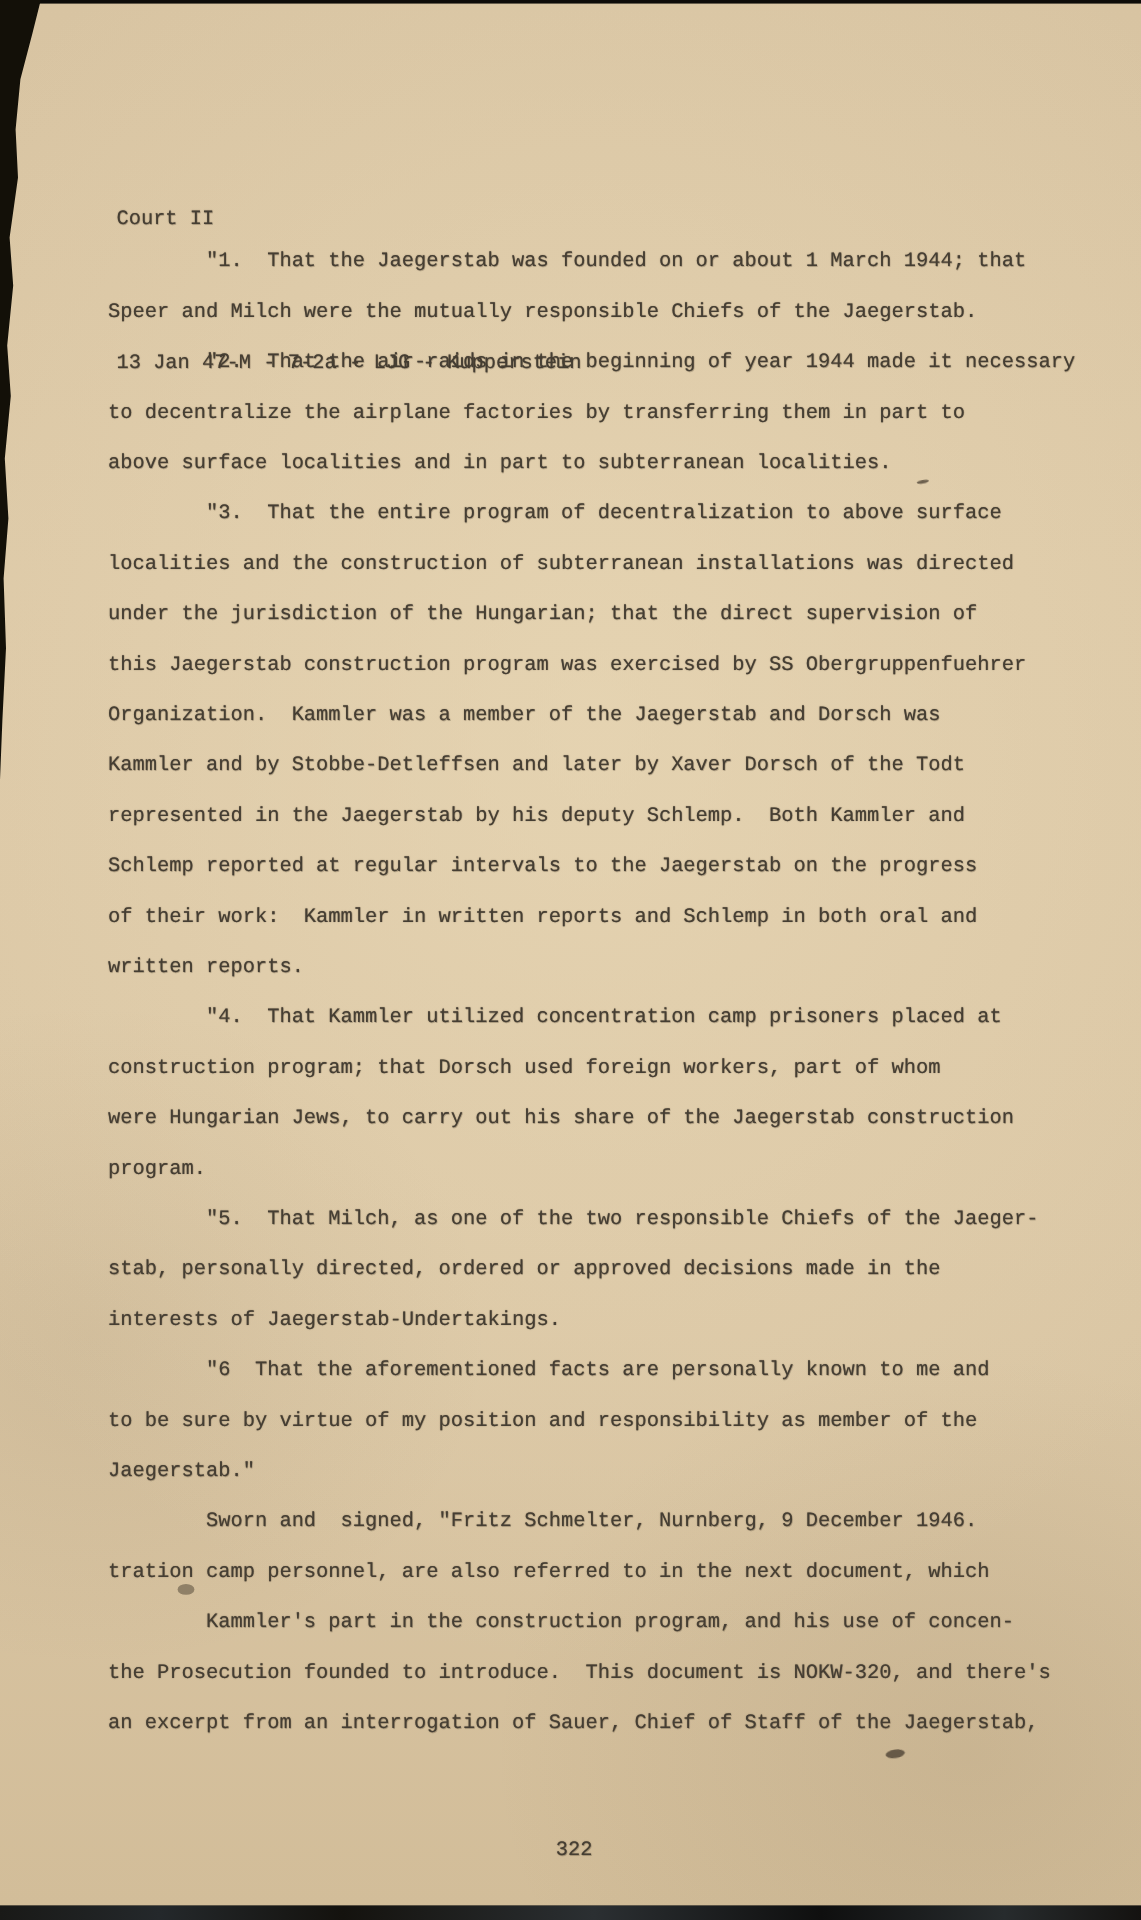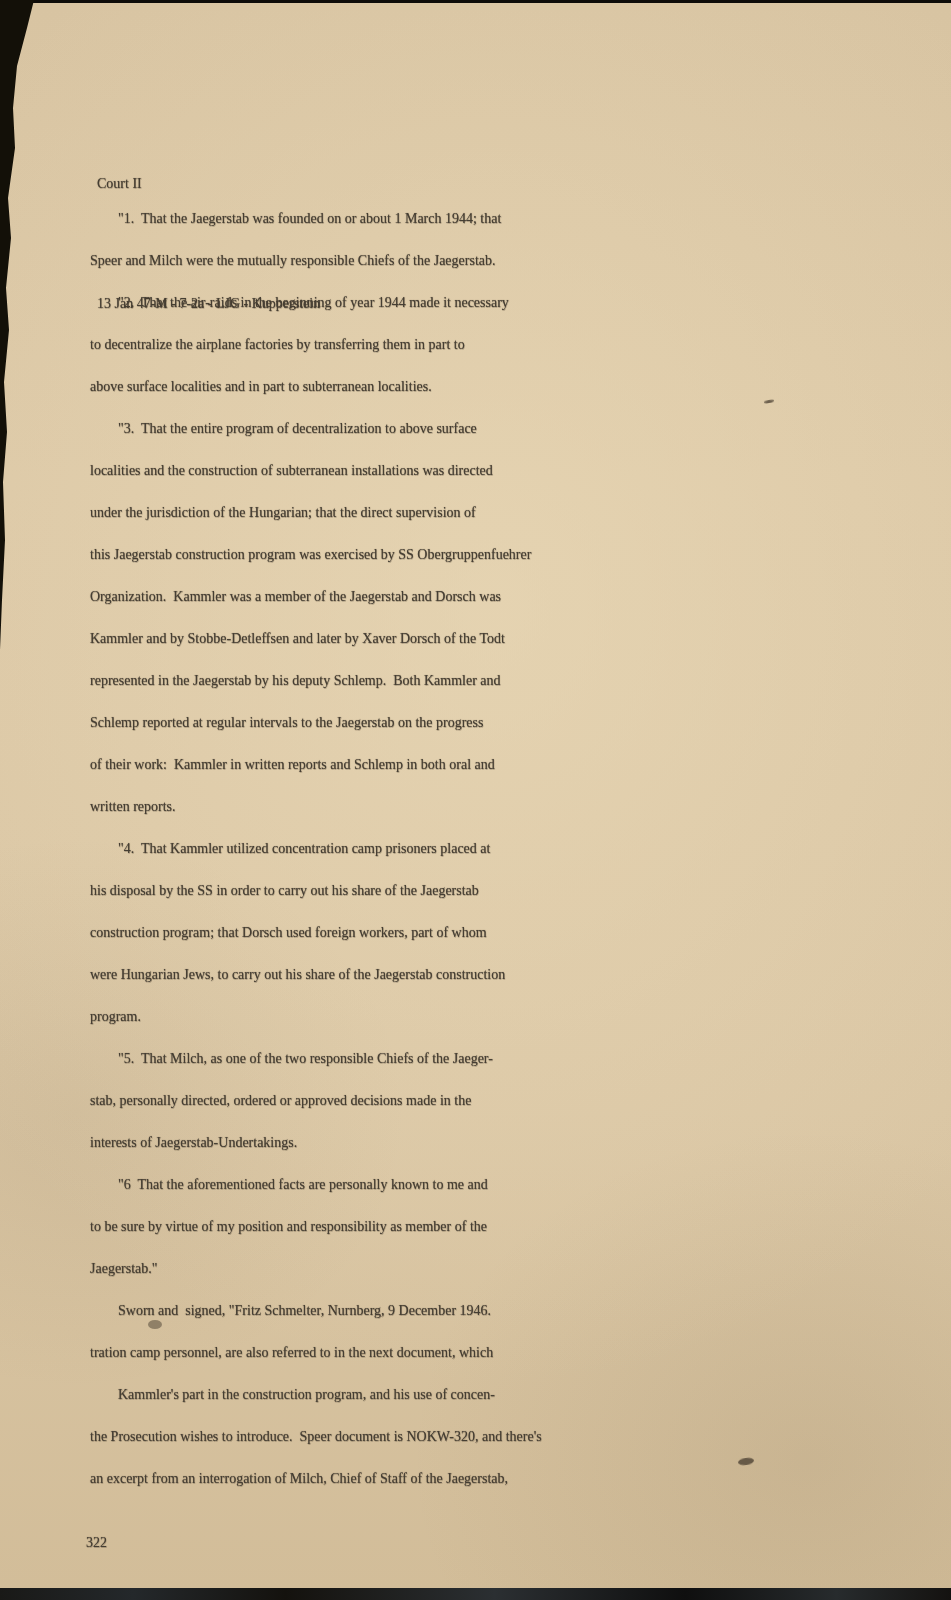--- a/index.html
+++ b/index.html
@@ -23,34 +23,33 @@
   .torn-edge{
     position:absolute;left:0;top:0;width:40px;height:650px;background:var(--edge);
     clip-path:polygon(0 0,34px 0,27px 28px,17px 66px,13px 108px,15px 148px,8px 198px,11px 238px,6px 288px,9px 330px,4px 382px,7px 432px,3px 482px,5px 540px,2px 600px,0 650px);
   }
   .bottom-strip{
     position:absolute;left:0;right:0;bottom:0;height:12px;
     background:linear-gradient(90deg,#191917 0%,#24282b 14%,#14120e 30%,#2b2f32 52%,#0f0f0f 72%,#272b2d 88%,#141210 100%);
   }
   .typed{
     color:var(--ink);
-    font-size:14px;
+    font-size:17px;
     text-shadow:0 0 1px rgba(72,60,44,.65), 0.5px 0.5px 0 rgba(72,60,44,.25);
     letter-spacing:0;
-    font-family:Liberation Serif, serif;
   }
   .header{
     position:absolute;left:97px;top:84px;line-height:40px;white-space:pre;
   }
   .body-block{
     position:absolute;left:90px;top:198px;width:805px;line-height:42px;
   }
   .tline{white-space:pre;height:42px;}
   .page-number{
-    position:absolute;left:86px;top:1528px;width:805px;text-align:left;line-height:30px;
+    position:absolute;left:76px;top:1528px;width:805px;text-align:center;line-height:30px;
   }
   .smudge{
     position:absolute;background:rgba(60,50,38,.7);border-radius:50%;
     filter:blur(.4px);
   }
   .smudge.s1{left:738px;top:1458px;width:16px;height:7px;transform:rotate(-8deg);}
   .smudge.s2{left:764px;top:400px;width:10px;height:3px;transform:rotate(-10deg);}
   .smudge.s3{left:148px;top:1320px;width:14px;height:9px;background:rgba(60,50,38,.45);}
 </style>
 </head>
@@ -76,35 +75,34 @@
       <div class="tline">localities and the construction of subterranean installations was directed</div>
       <div class="tline">under the jurisdiction of the Hungarian; that the direct supervision of</div>
       <div class="tline">this Jaegerstab construction program was exercised by SS Obergruppenfuehrer</div>
       <div class="tline">Organization.  Kammler was a member of the Jaegerstab and Dorsch was</div>
       <div class="tline">Kammler and by Stobbe-Detleffsen and later by Xaver Dorsch of the Todt</div>
       <div class="tline">represented in the Jaegerstab by his deputy Schlemp.  Both Kammler and</div>
       <div class="tline">Schlemp reported at regular intervals to the Jaegerstab on the progress</div>
       <div class="tline">of their work:  Kammler in written reports and Schlemp in both oral and</div>
       <div class="tline">written reports.</div>
       <div class="tline">        "4.  That Kammler utilized concentration camp prisoners placed at</div>
-      <div class="tline">his disposal by the SS in order to carry out his share of the Jaegerstab</div>
       <div class="tline">construction program; that Dorsch used foreign workers, part of whom</div>
       <div class="tline">were Hungarian Jews, to carry out his share of the Jaegerstab construction</div>
       <div class="tline">program.</div>
       <div class="tline">        "5.  That Milch, as one of the two responsible Chiefs of the Jaeger-</div>
       <div class="tline">stab, personally directed, ordered or approved decisions made in the</div>
       <div class="tline">interests of Jaegerstab-Undertakings.</div>
       <div class="tline">        "6  That the aforementioned facts are personally known to me and</div>
       <div class="tline">to be sure by virtue of my position and responsibility as member of the</div>
       <div class="tline">Jaegerstab."</div>
       <div class="tline">        Sworn and  signed, "Fritz Schmelter, Nurnberg, 9 December 1946.</div>
       <div class="tline">tration camp personnel, are also referred to in the next document, which</div>
       <div class="tline">        Kammler's part in the construction program, and his use of concen-</div>
-      <div class="tline">the Prosecution wishes to introduce.  Speer document is NOKW-320, and there's</div>
-      <div class="tline">an excerpt from an interrogation of Milch, Chief of Staff of the Jaegerstab,</div>
+      <div class="tline">the Prosecution founded to introduce.  This document is NOKW-320, and there's</div>
+      <div class="tline">an excerpt from an interrogation of Sauer, Chief of Staff of the Jaegerstab,</div>
     </div>
 
   <div class="page-number typed">322</div>
 
   <div class="smudge s1"></div>
   <div class="smudge s2"></div>
   <div class="smudge s3"></div>
 </div>
 
 </body></html>

